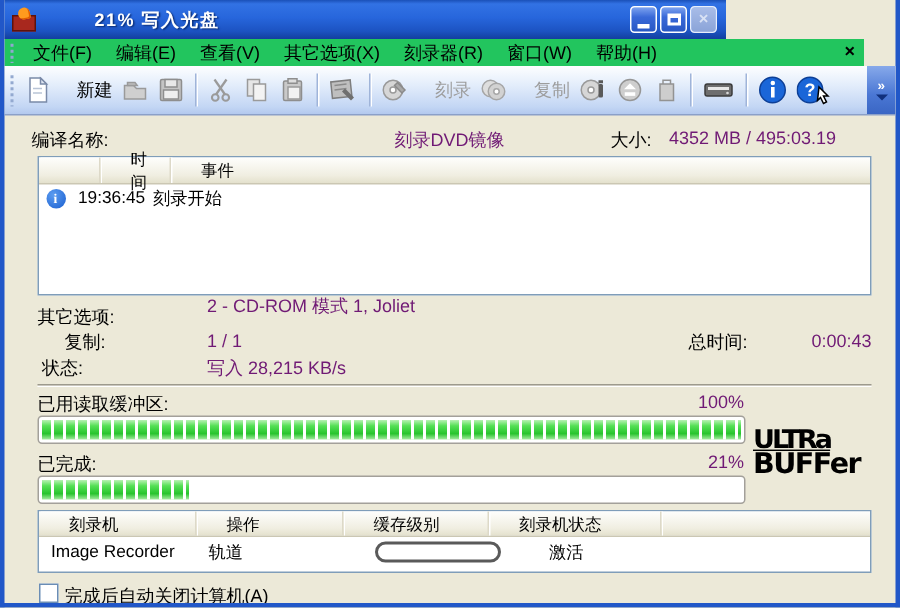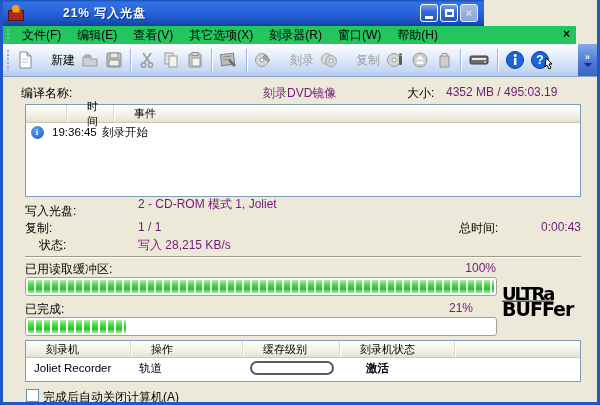--- a/index.html
+++ b/index.html
@@ -241,64 +241,64 @@
     </div>
     <div class="lv-row">
       <div style="width:22px;display:flex;justify-content:center;">
         <div class="info-ic">i</div>
       </div>
       <div style="width:47px;padding-left:4px;box-sizing:border-box;">19:36:45</div>
       <div style="flex:1;padding-left:7px;">刻录开始</div>
     </div>
   </div>
 
-  <div class="label" style="left:22px;top:203px;">写入光盘:</div>
+  <div class="label" style="left:22px;top:203px;">其它选项:</div>
   <div class="value" style="left:135px;top:196px;">2 - CD-ROM 模式 1, Joliet</div>
-  <div class="label" style="left:22px;top:220px;">复制:</div>
+  <div class="label" style="left:40px;top:220px;">复制:</div>
   <div class="value" style="left:135px;top:220px;">1 / 1</div>
   <div class="label" style="left:456px;top:220px;">总时间:</div>
   <div class="value" style="left:538px;top:220px;">0:00:43</div>
-  <div class="label" style="left:36px;top:237px;">状态:</div>
+  <div class="label" style="left:25px;top:237px;">状态:</div>
   <div class="value" style="left:135px;top:237px;">写入 28,215 KB/s</div>
 
   <div class="etch" style="left:22px;top:256px;width:556px;"></div>
 
   <div class="label" style="left:22px;top:261px;">已用读取缓冲区:</div>
   <div class="value" style="left:445px;top:261px;width:48px;text-align:right;">100%</div>
   <div class="pbar" style="left:22px;top:277px;width:472px;">
     <div class="pfill" style="width: 100%;"></div>
   </div>
 
   <div class="label" style="left:22px;top:301px;">已完成:</div>
-  <div class="value" style="left:422px;top:301px;width:48px;text-align:right;">21%</div>
+  <div class="value" style="left:445px;top:301px;width:48px;text-align:right;">21%</div>
   <div class="pbar" style="left:22px;top:317px;width:472px;">
     <div class="pfill" style="width: 21%;"></div>
   </div>
 
   <div class="logo" style="left:499px;top:287px;">
     <span class="l1">ULTRa</span>
     <span class="l2">BUFFer</span>
   </div>
 
   <div class="lv" style="left:22px;top:340px;width:556px;height:42px;">
     <div class="lv-head" style="height:16px;">
       <div class="lv-col" style="width:105px;">刻录机</div>
-      <div class="lv-col" style="width:112px;">操作</div>
+      <div class="lv-col" style="width:98px;">操作</div>
       <div class="lv-col" style="width:97px;">缓存级别</div>
       <div class="lv-col" style="width:115px;">刻录机状态</div>
       <div class="lv-col" style="flex:1;border-right:none;box-shadow:none;"></div>
     </div>
     <div class="lv-row" style="height:20px;">
-      <div style="width:105px;padding-left:8px;box-sizing:border-box;">Joliet Recorder</div>
+      <div style="width:105px;padding-left:8px;box-sizing:border-box;">Image Recorder</div>
       <div style="width:115px;padding-left:8px;box-sizing:border-box;">轨道</div>
       <div style="width:108px;padding-left:4px;box-sizing:border-box;">
         <div class="minibar" style="width:84px;">
           <div class="pfill" style="border-radius: 5px; width: 0%;"></div>
         </div>
       </div>
-      <div style="width:115px;padding-left:12px;box-sizing:border-box;font-weight:bold;">激活</div>
+      <div style="width:115px;padding-left:12px;box-sizing:border-box;">激活</div>
     </div>
   </div>
 
   <div class="checkbox" style="left:23px;top:389px;"></div>
   <div class="label" style="left:40px;top:389px;">完成后自动关闭计算机(A)</div>
 
 </div>
 
 </body></html>

